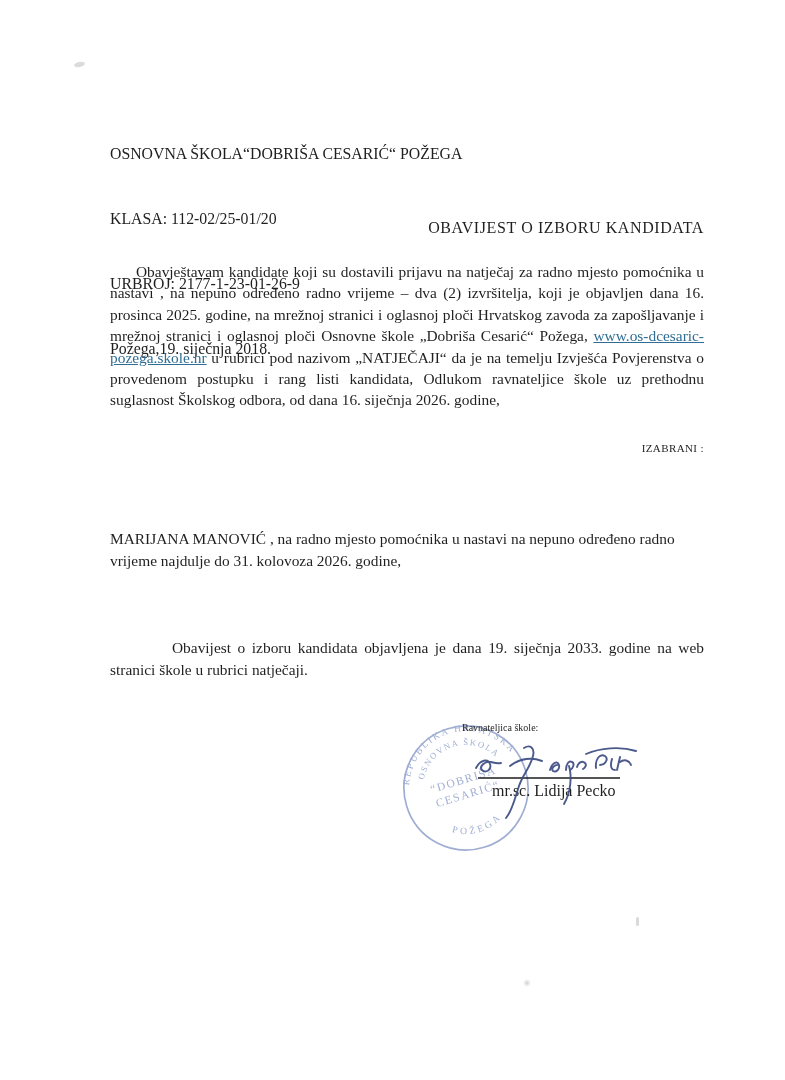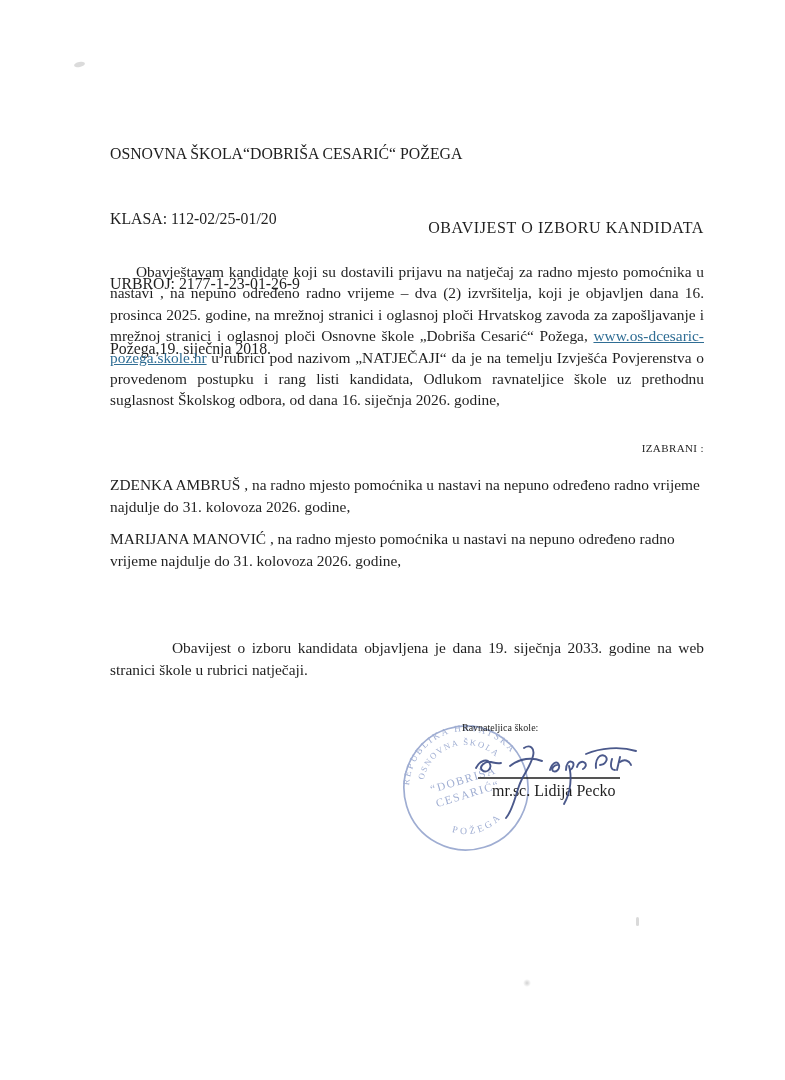--- a/index.html
+++ b/index.html
@@ -166,21 +166,20 @@
     <div>URBROJ: 2177-1-23-01-26-9</div>
     <div>Požega,19. siječnja 2018.</div>
   </div>
 
   <div class="doc-title">OBAVIJEST O IZBORU KANDIDATA</div>
 
   <p class="intro"><span>Obavještavam kandidate koji su dostavili prijavu na natječaj  za radno mjesto pomoćnika u nastavi  , na nepuno određeno  radno vrijeme – dva (2) izvršitelja, koji je objavljen dana 16. prosinca 2025.   godine, na mrežnoj stranici i oglasnoj ploči Hrvatskog zavoda za zapošljavanje i mrežnoj stranici i oglasnoj ploči  Osnovne škole „Dobriša Cesarić“ Požega, </span><a class="doc-link">www.os-dcesaric-pozega.skole.hr</a><span>   u rubrici pod nazivom „NATJEČAJI“ da je na temelju Izvješća Povjerenstva  o provedenom postupku i rang listi kandidata, Odlukom ravnateljice škole uz prethodnu suglasnost Školskog odbora, od  dana 16. siječnja 2026.  godine,</span></p>
 
   <div class="selected-heading">IZABRANI :</div>
 
-  <p class="candidate candidate-1">ZDENKA  AMBRUŠ , na radno mjesto pomoćnika u nastavi na nepuno određeno radno vrijeme najdulje do 31. kolovoza 2026. godine,</p>
   <p class="candidate candidate-2">MARIJANA MANOVIĆ ,  na radno mjesto pomoćnika u nastavi na nepuno određeno radno vrijeme najdulje do 31. kolovoza 2026. godine,</p>
 
   <p class="closing">Obavijest o izboru kandidata objavljena je dana  19. siječnja 2033.  godine  na  web stranici škole u rubrici natječaji.</p>
 
   <svg class="stamp" viewBox="0 0 142 142" aria-hidden="true">
     <defs>
       <path id="arcTop" d="M 14,71 A 57,57 0 0 1 128,71"></path>
       <path id="arcInner" d="M 28,71 A 43,43 0 0 1 114,71"></path>
       <path id="arcBottom" d="M 25,71 A 46,46 0 0 0 117,71"></path>
     </defs>

